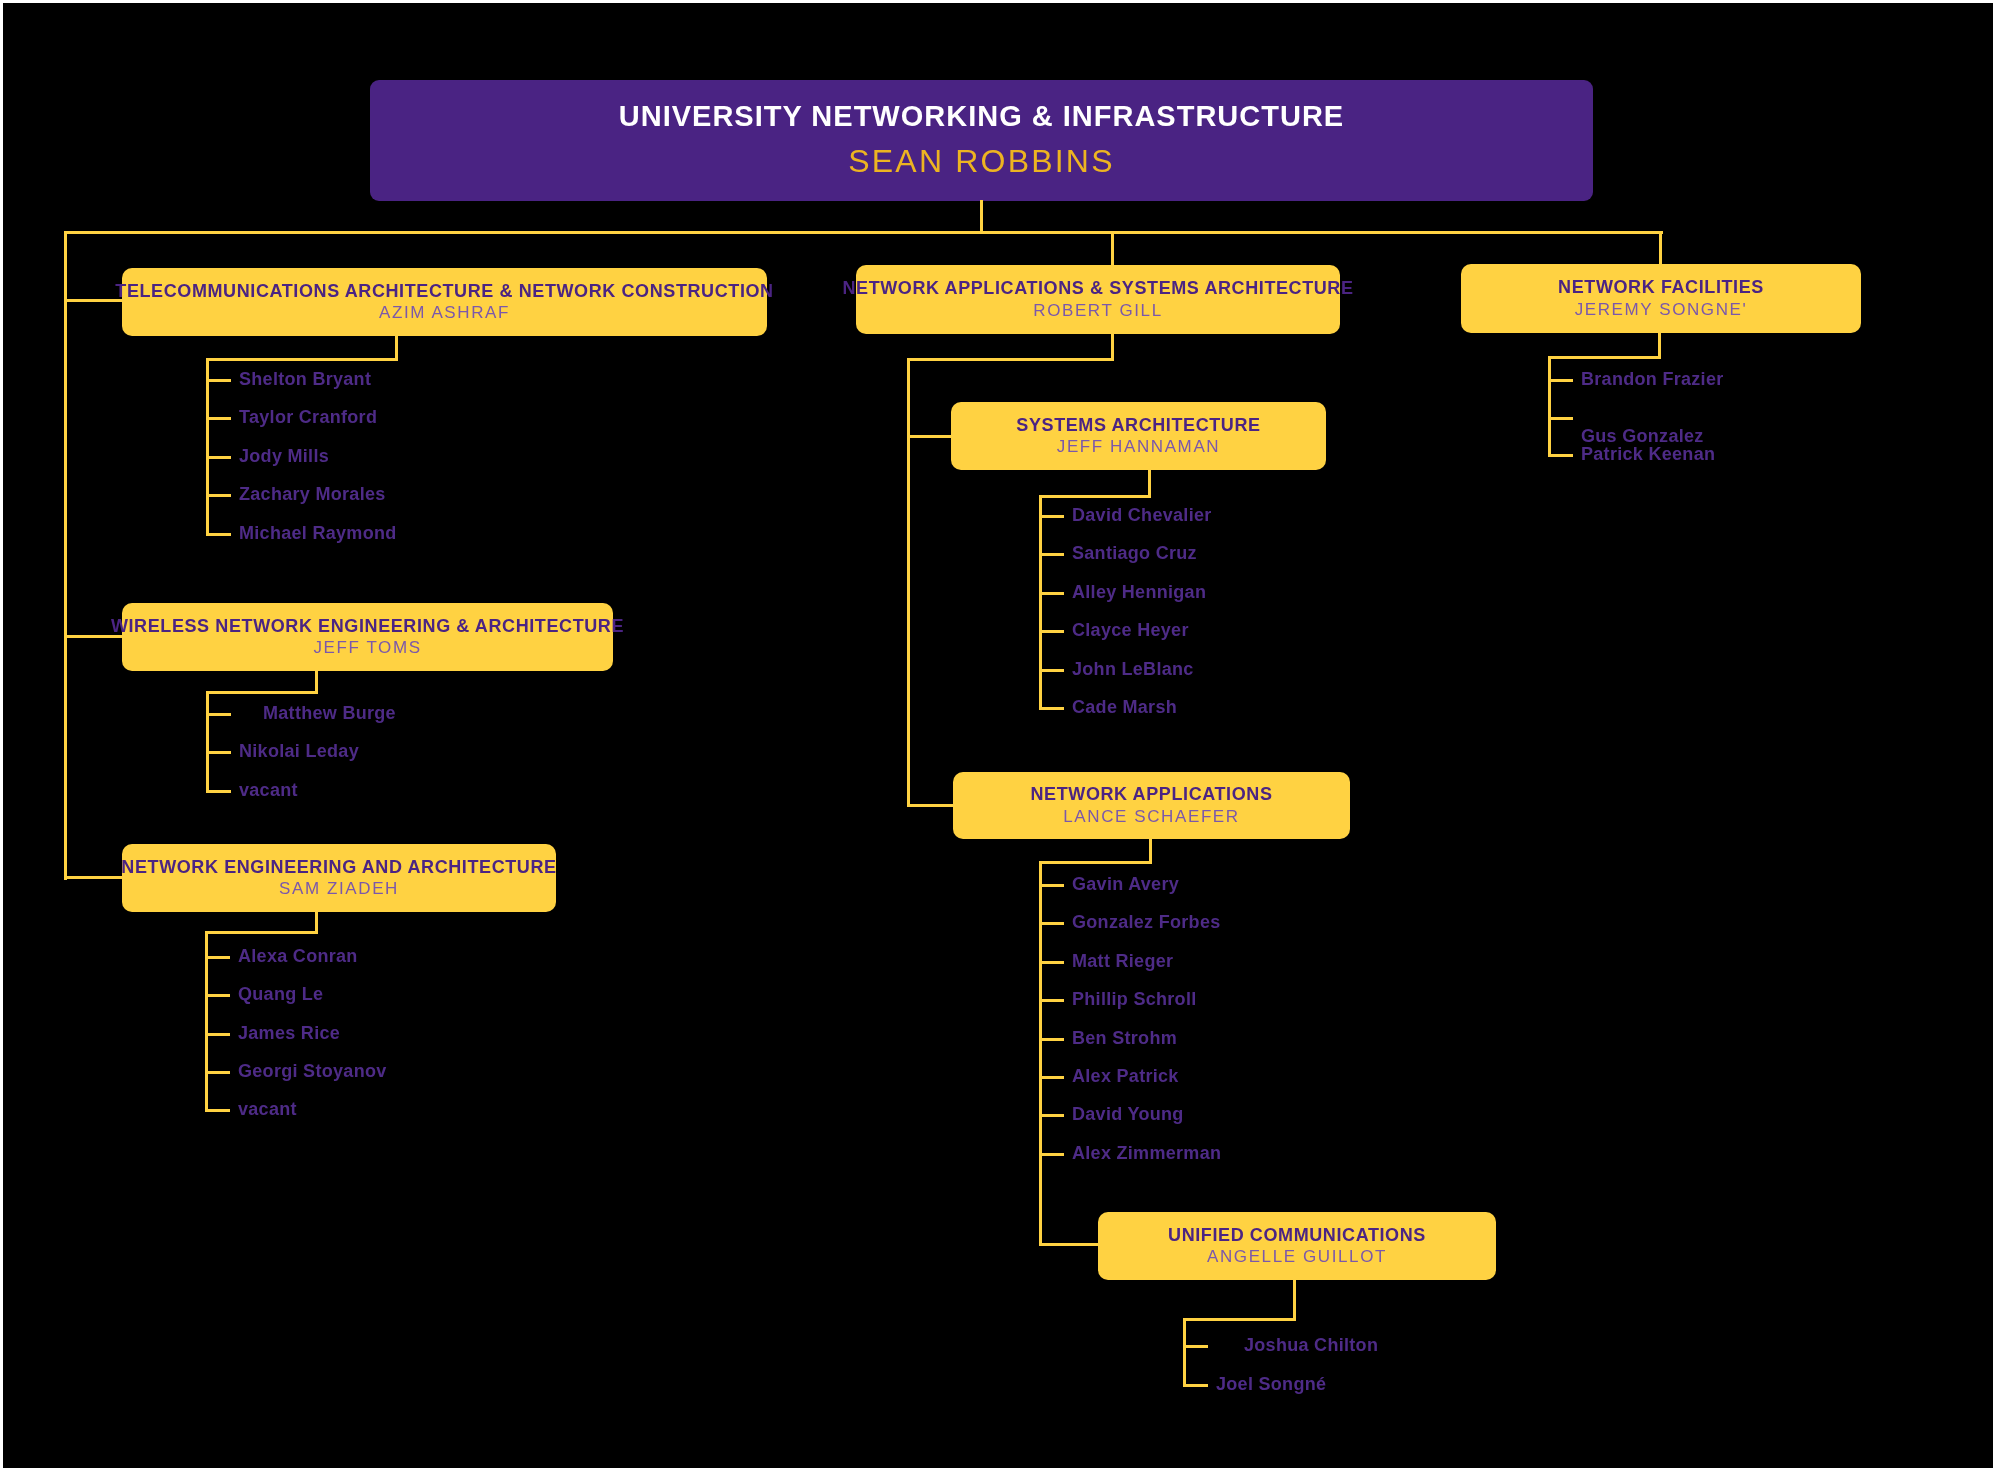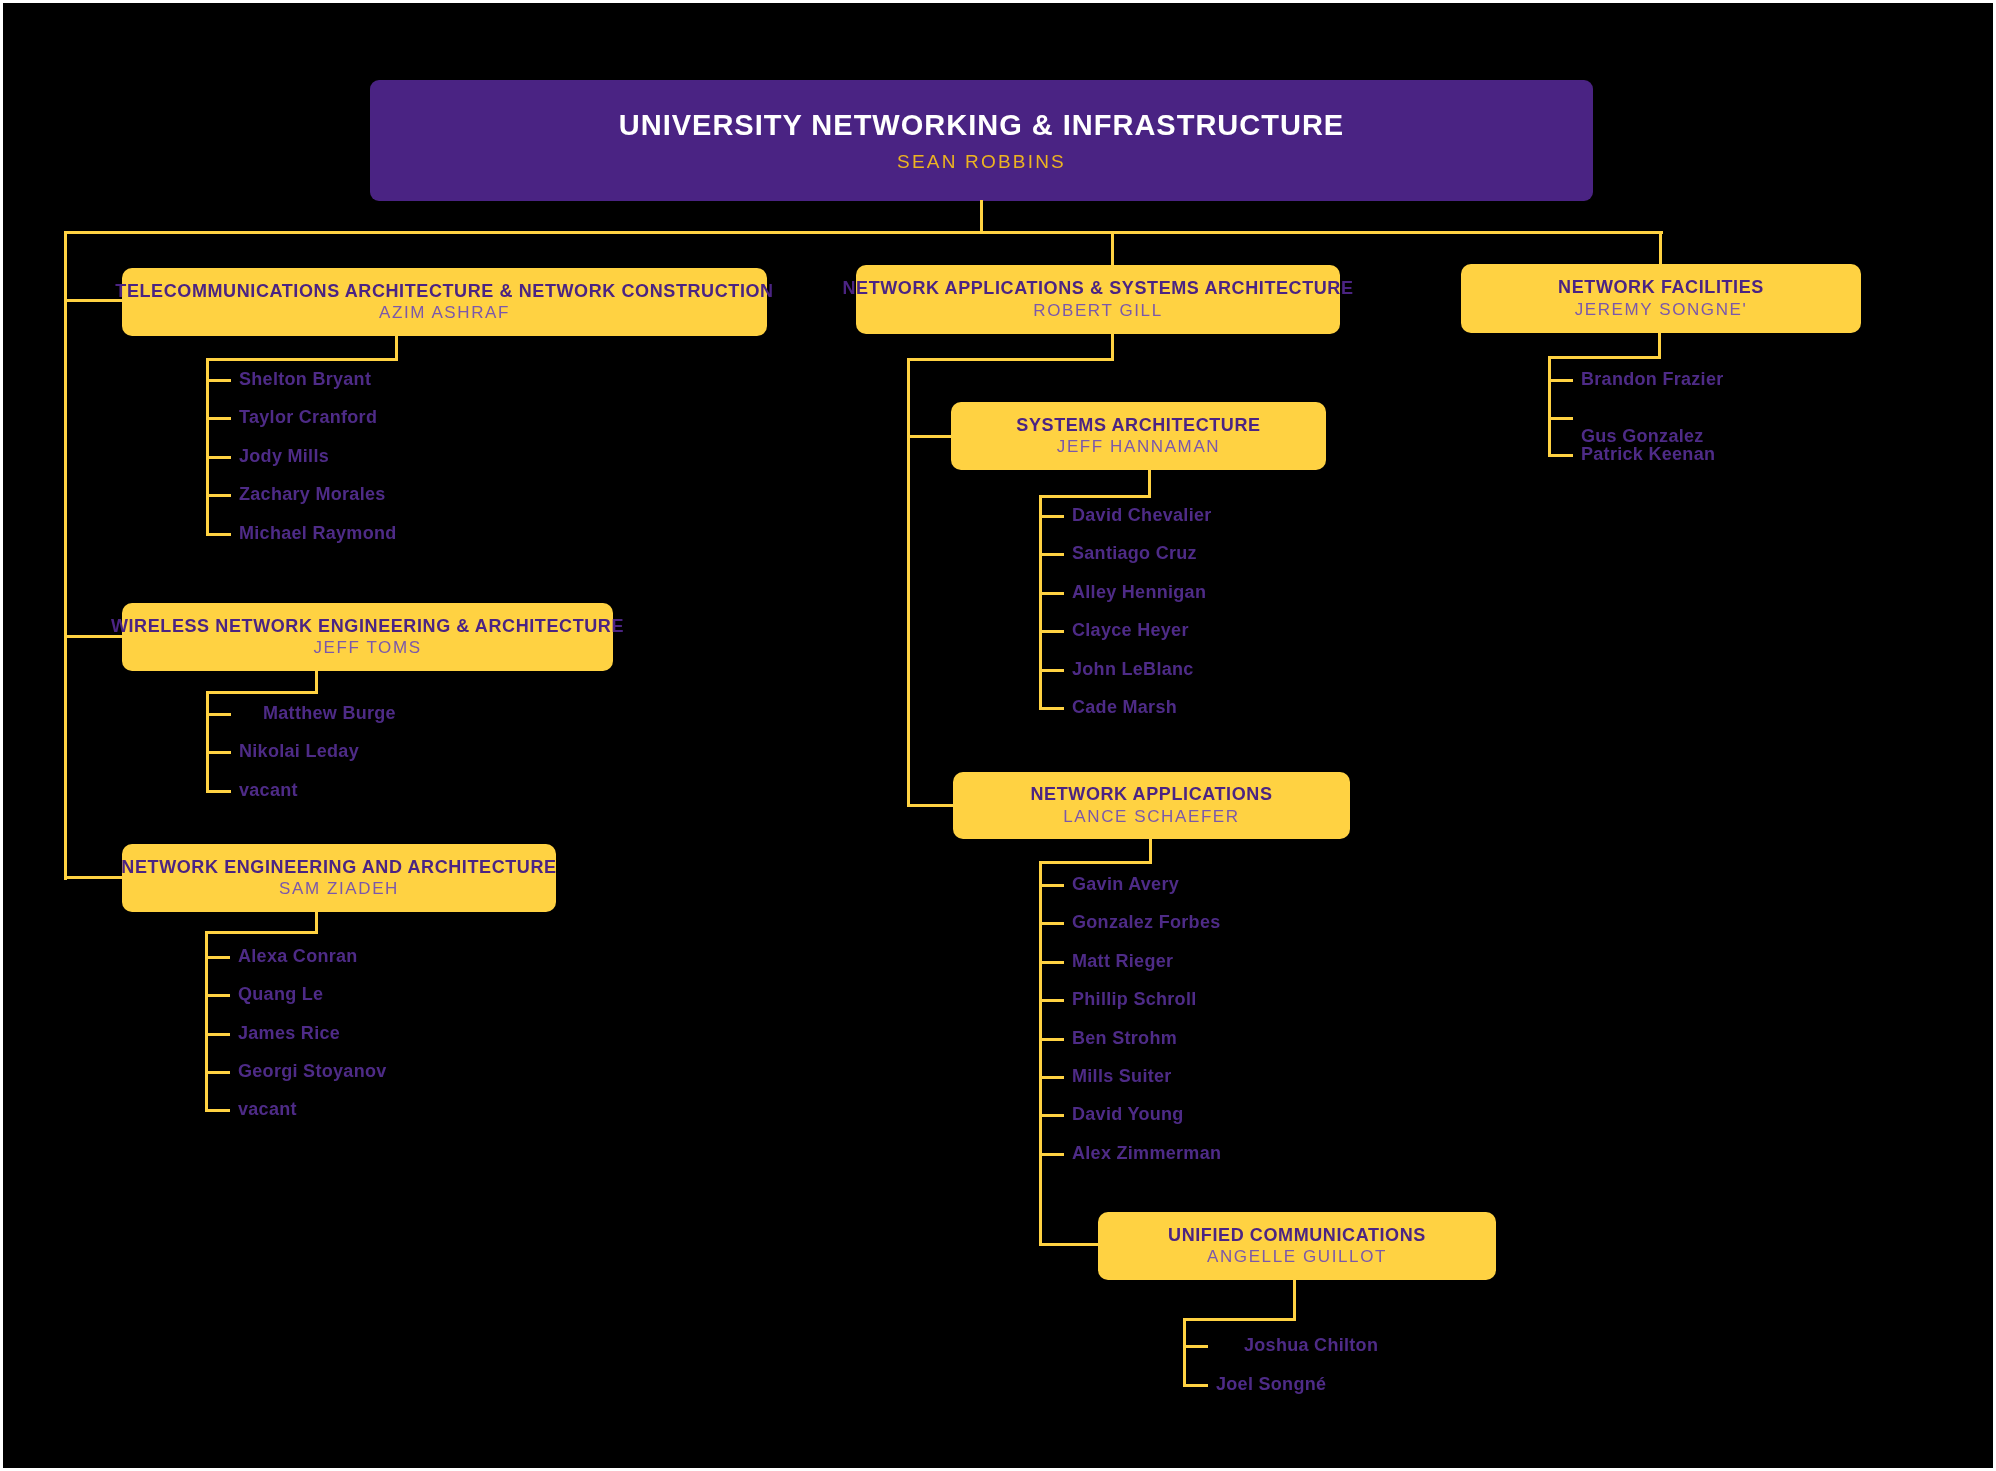--- a/index.html
+++ b/index.html
@@ -27,21 +27,21 @@
     color:var(--titlepurple,#4b2483);
     font-weight:bold;font-size:18px;letter-spacing:.6px;line-height:1.25;
     white-space:nowrap;
   }
   .node .pname{
     color:var(--personpurple,#7b58ab);
     font-size:17px;letter-spacing:1.6px;line-height:1.3;
     white-space:nowrap;
   }
   .node.root .title{color:#fff;font-size:29px;letter-spacing:1px;}
-  .node.root .pname{color:var(--gold,#edb421);font-size:19px;letter-spacing:2.2px;margin-top:7px;}
+  .node.root .pname{color:var(--gold,#edb421);font-size:32px;letter-spacing:2.2px;margin-top:7px;}
   .member{
     position:absolute;
     color:var(--memberpurple,#4e2b87);
     font-weight:bold;font-size:18px;letter-spacing:.3px;
     transform:translateY(-52%);
     white-space:nowrap;
   }
 </style>
 </head>
 <body>
@@ -155,21 +155,21 @@
     <div class="member" style="left: 1069px; top: 882px;">Gavin Avery</div>
     <div class="line" style="left: 1036px; top: 919px; width: 25px; height: 3px;"></div>
     <div class="member" style="left: 1069px; top: 920px;">Gonzalez Forbes</div>
     <div class="line" style="left: 1036px; top: 958px; width: 25px; height: 3px;"></div>
     <div class="member" style="left: 1069px; top: 959px;">Matt Rieger</div>
     <div class="line" style="left: 1036px; top: 996px; width: 25px; height: 3px;"></div>
     <div class="member" style="left: 1069px; top: 997px;">Phillip Schroll</div>
     <div class="line" style="left: 1036px; top: 1035px; width: 25px; height: 3px;"></div>
     <div class="member" style="left: 1069px; top: 1036px;">Ben Strohm</div>
     <div class="line" style="left: 1036px; top: 1073px; width: 25px; height: 3px;"></div>
-    <div class="member" style="left: 1069px; top: 1074px;">Mills Suiter</div>
+    <div class="member" style="left: 1069px; top: 1074px;">Alex Patrick</div>
     <div class="line" style="left: 1036px; top: 1111px; width: 25px; height: 3px;"></div>
     <div class="member" style="left: 1069px; top: 1112px;">David Young</div>
     <div class="line" style="left: 1036px; top: 1150px; width: 25px; height: 3px;"></div>
     <div class="member" style="left: 1069px; top: 1151px;">Alex Zimmerman</div>
     <div class="line" style="left: 1290px; top: 1276px; width: 3px; height: 42px;"></div>
     <div class="line" style="left: 1180px; top: 1315px; width: 113px; height: 3px;"></div>
     <div class="line" style="left: 1180px; top: 1315px; width: 3px; height: 69px;"></div>
     <div class="line" style="left: 1180px; top: 1342px; width: 25px; height: 3px;"></div>
     <div class="member" style="left: 1213px; top: 1343px; margin-left: 28px;">Joshua Chilton</div>
     <div class="line" style="left: 1180px; top: 1381px; width: 25px; height: 3px;"></div>

